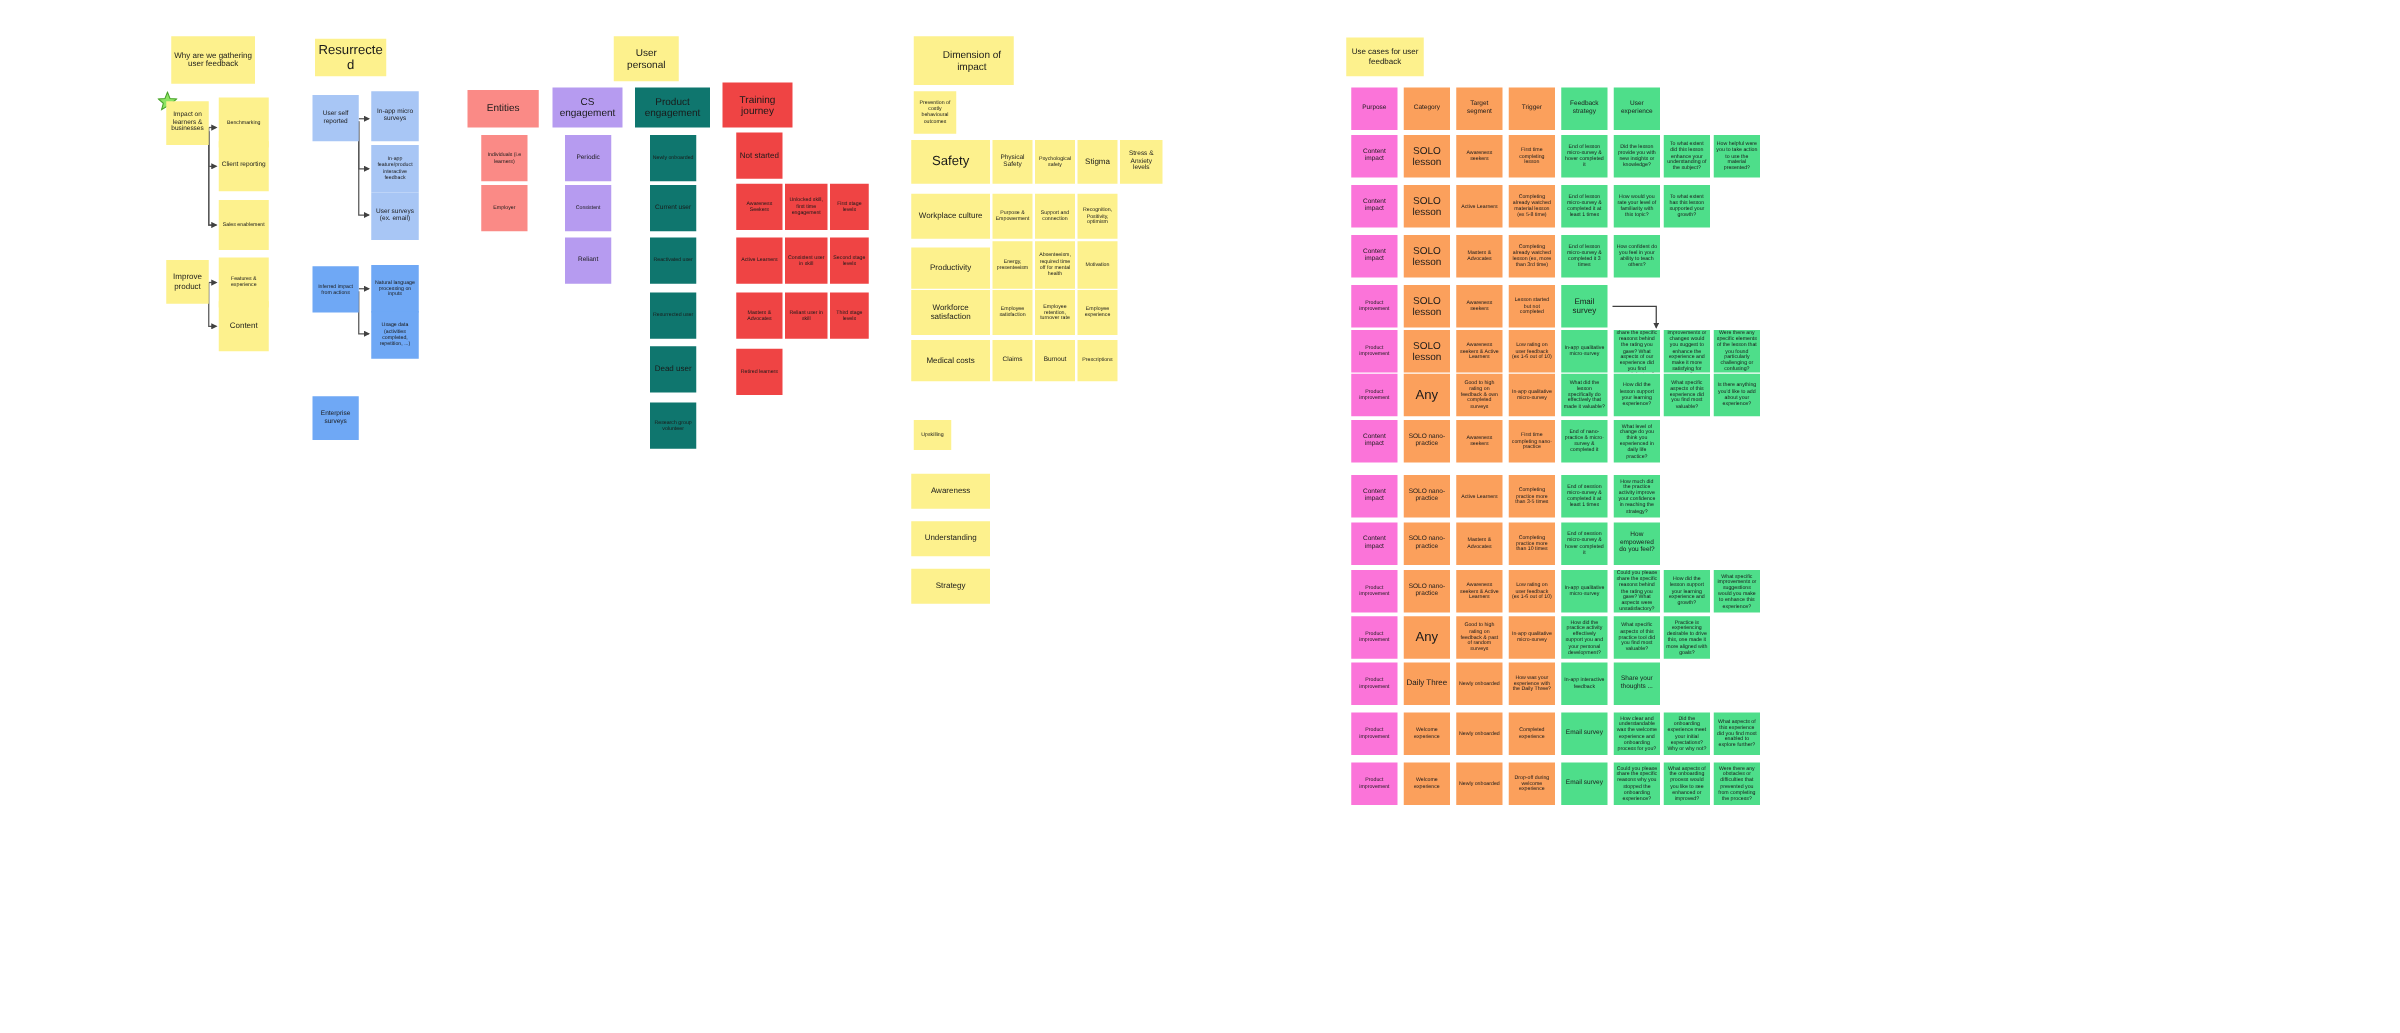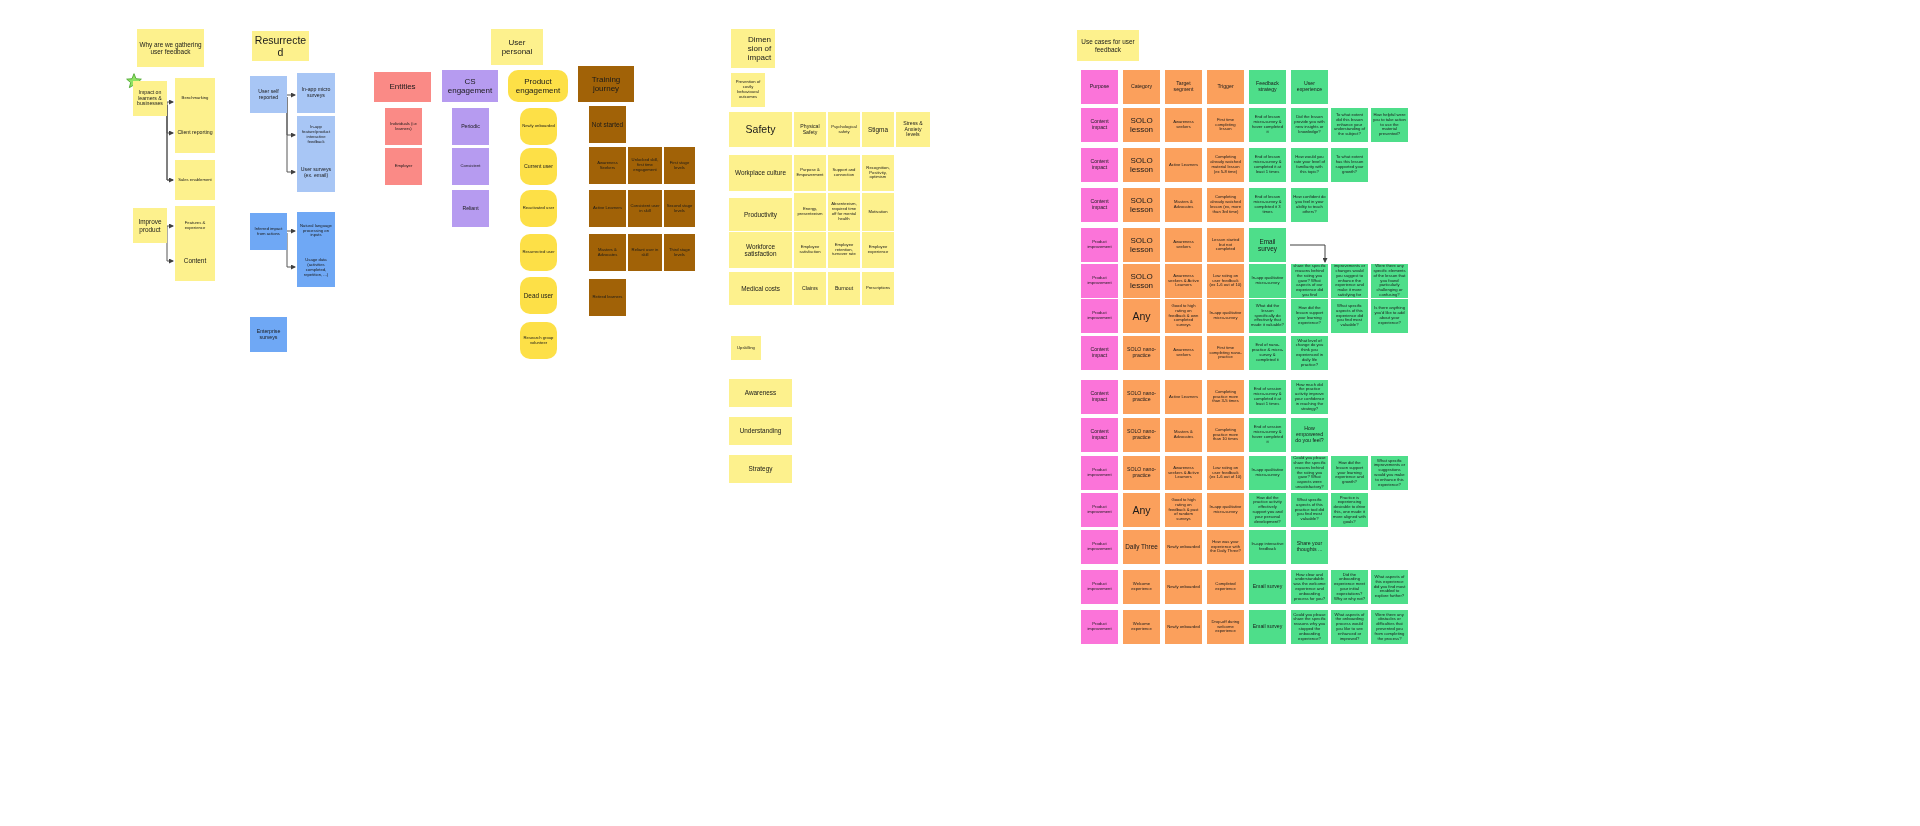--- a/index.html
+++ b/index.html
@@ -29,22 +29,22 @@
     hyphens: auto;
   }
   .note span { display: block; width: 100%; }
 
   
   .c-yellow { background: #fdf18d; }
   .c-blue   { background: #a8c6f5; }
   .c-blue2  { background: #6fa8f5; }
   .c-red    { background: #fa8a86; }
   .c-purple { background: #b69bf0; }
-  .c-cyan   { background: #fde047; border-radius: 10px; }
-  .c-teal   { background: #a16207; }
+  .c-cyan   { background: #0f766e; }
+  .c-teal   { background: #ef4444; }
   .c-pink   { background: #fb74d9; }
   .c-orange { background: #fba05c; }
   .c-green  { background: #4ede8a; }
 
   
   .t-xxs { font-size: 4.2px; }
   .t-xs  { font-size: 5.2px; }
   .t-s   { font-size: 6.4px; }
   .t-m   { font-size: 8px; }
   .t-l   { font-size: 10.5px; }
@@ -226,21 +226,21 @@
   <div class="note c-teal t-xxs" style="left:664px; top:190px; width:31px; height:37px;">
     <span>Second stage levels</span>
   </div>
   <div class="note c-teal t-xxs" style="left:628px; top:234px; width:34px; height:37px;">
     <span>Reliant user in skill</span>
   </div>
   <div class="note c-teal t-xxs" style="left:664px; top:234px; width:31px; height:37px;">
     <span>Third stage levels</span>
   </div>
 
-  <div class="note c-yellow t-m" style="left:731px; top:29px; width:44px; height:39px;padding-left:15px;">
+  <div class="note c-yellow t-m" style="left:731px; top:29px; width:80px; height:39px;padding-left:15px;">
     <span>Dimension of impact</span>
   </div>
   <div class="note c-yellow t-xxs" style="left:731px; top:73px; width:34px; height:34px;">
     <span>Prevention of costly behavioural outcomes</span>
   </div>
 
   <div class="note c-yellow t-l" style="left:729px; top:112px; width:63px; height:35px;">
     <span>Safety</span>
   </div>
   <div class="note c-yellow t-xs" style="left:794px; top:112px; width:32px; height:35px;">

